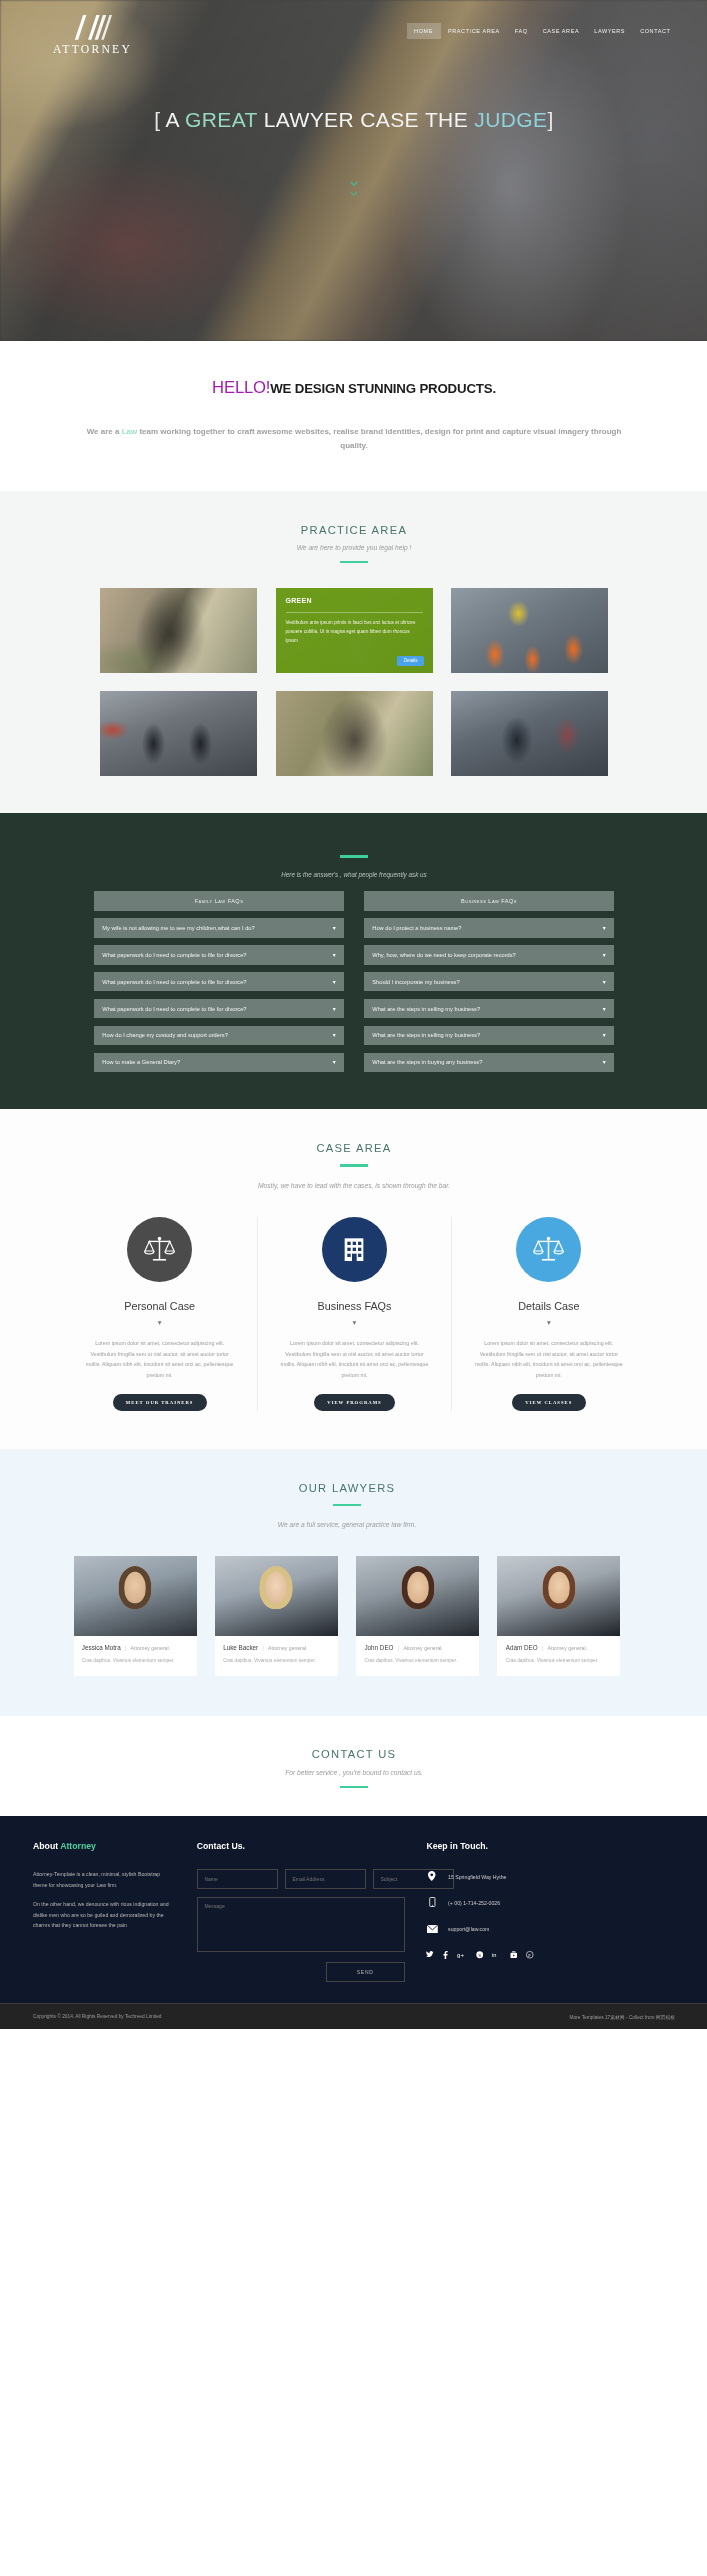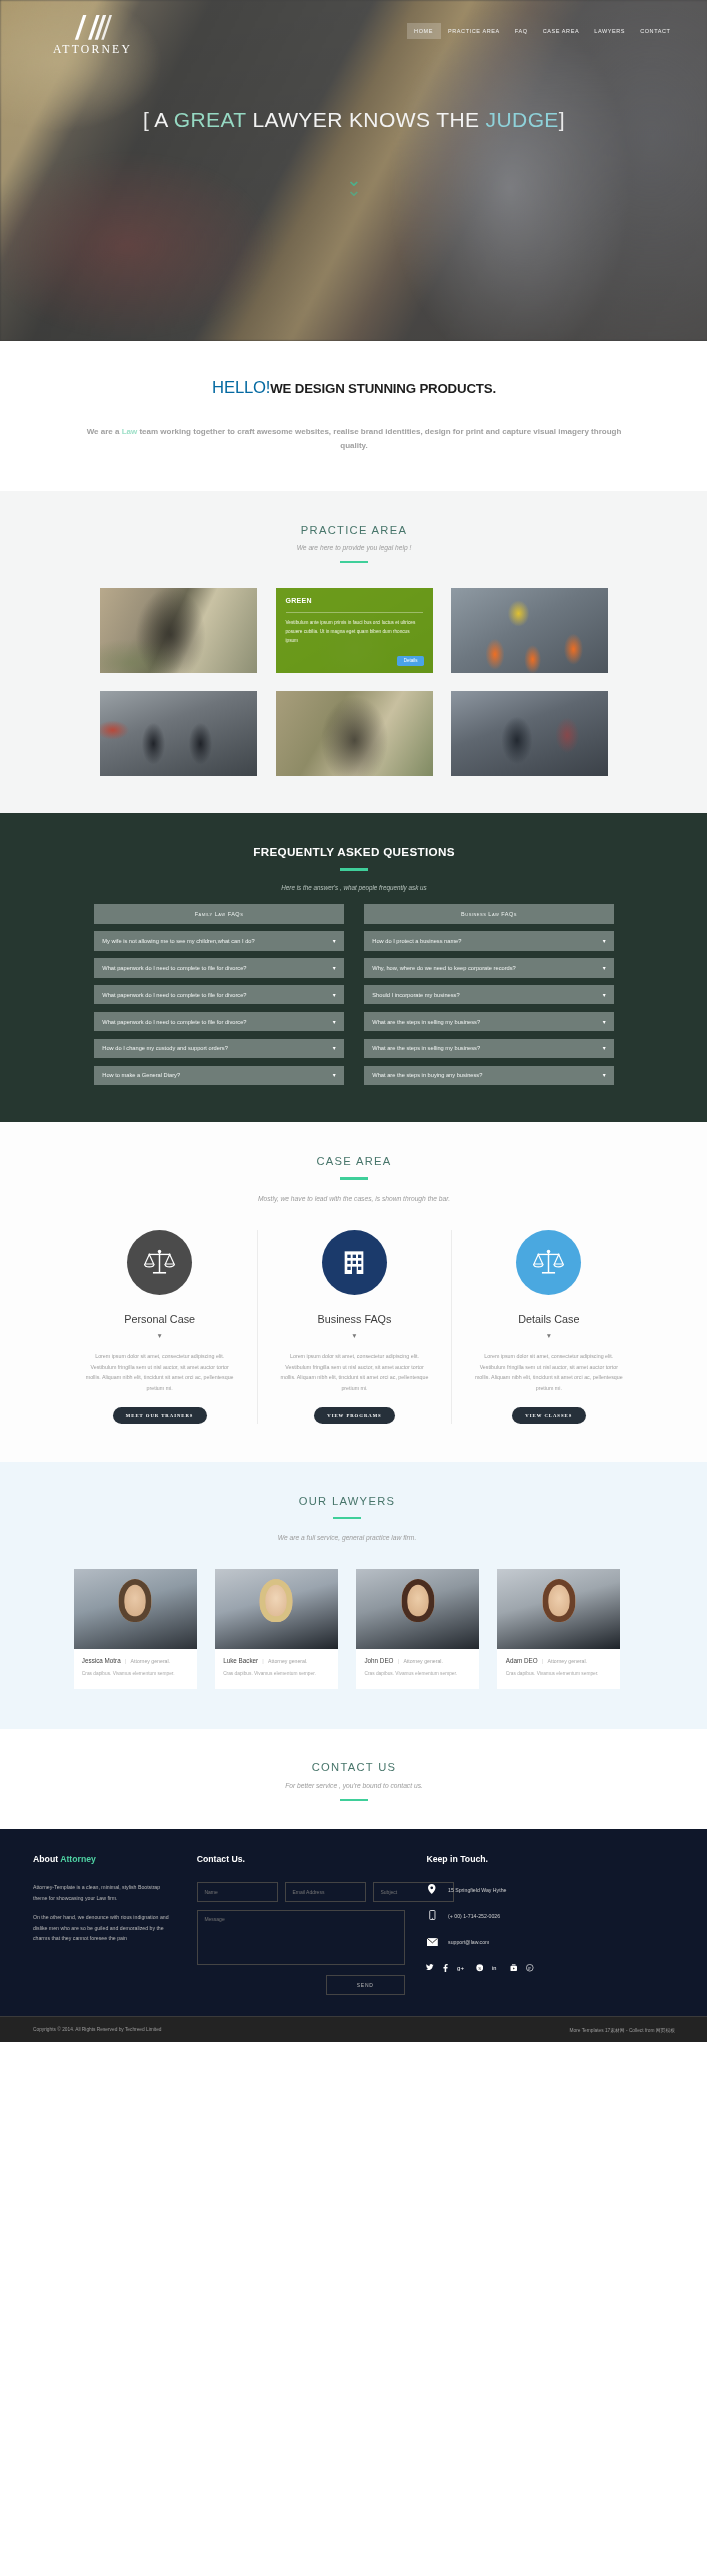--- a/index.html
+++ b/index.html
@@ -103,21 +103,21 @@
   }
   .scroll-chevrons span:nth-child(2) { opacity: 0.7; }
 
   
   .hello {
     text-align: center;
     padding: 37px 75px 38px 75px;
     background: #fff;
   }
   .hello h2 { font-size: 13.3px; font-weight: 700; color: #1d1d1d; letter-spacing: -0.2px; }
-  .hello h2 .green { color: #0369a1; font-weight: 400; font-size: 16.7px; }
+  .hello h2 .green { color: #a21caf; font-weight: 400; font-size: 16.7px; }
   .hello p {
     margin-top: 27px;
     font-size: 8px;
     line-height: 1.75;
     color: #a0a0a0;
     font-weight: bold;
   }
   .hello p .law { color: #9ee0c8; }
 
   
@@ -412,21 +412,21 @@
         <a href="#">CASE AREA</a>
         <a href="#">LAWYERS</a>
         <a href="#">CONTACT</a>
       </nav>
     </div>
 
     <h1 class="hero-title">
       <span class="br">[</span>
       <span>A</span>
       <span class="hl">GREAT</span>
-      <span>LAWYER KNOWS THE</span>
+      <span>LAWYER CASE THE</span>
       <span class="hl2">JUDGE</span><span class="br">]</span>
     </h1>
 
     <div class="scroll-chevrons">
       <span>⌄</span>
       <span>⌄</span>
     </div>
   </div>
 </section>
 
@@ -459,21 +459,20 @@
     </div>
 
     <div class="pcard pc3"></div>
     <div class="pcard pc4"></div>
     <div class="pcard pc5"></div>
     <div class="pcard pc6"></div>
   </div>
 </section>
 
 <section class="faq">
-  <h3>FREQUENTLY ASKED QUESTIONS</h3>
   <div class="rule"></div>
   <div class="sub">Here is the answer's , what people frequently ask us</div>
 
   <div class="faq-cols">
     <div>
       <div class="faq-tab">Family Law FAQs</div>
       <div class="faq-item">
         <span>My wife is not allowing me to see my children,what can I do?</span>
         <span class="chev">▾</span>
       </div>

